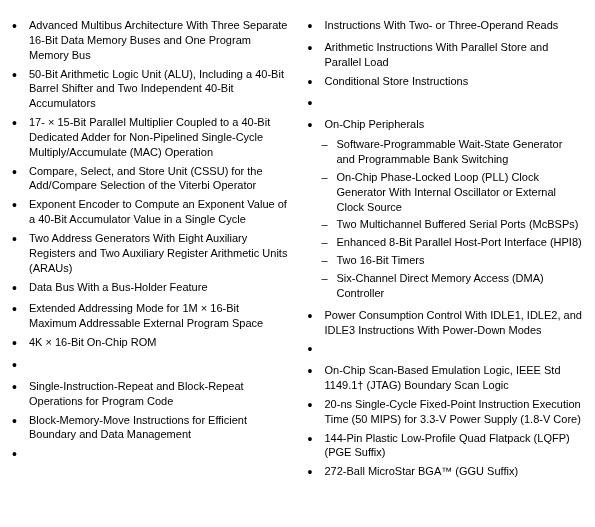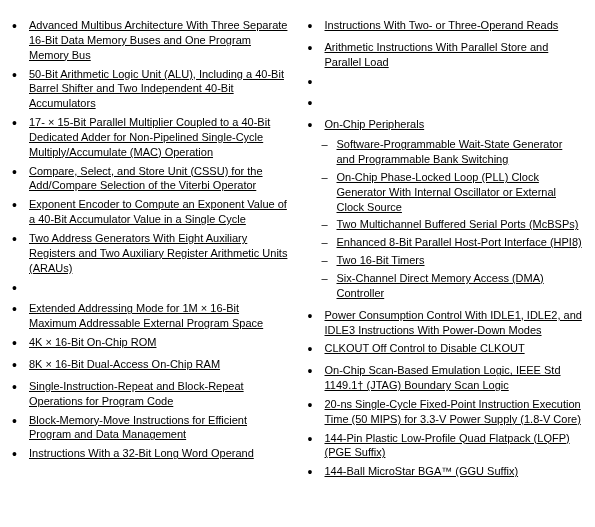--- a/index.html
+++ b/index.html
@@ -67,21 +67,20 @@
       align-items: flex-start;
       margin-bottom: 3px;
       line-height: 1.35;
     }
     ul.sub-list > li .dash {
       min-width: 12px;
       margin-right: 3px;
     }
     .item-text {
       flex: 1;
-      text-decoration: underline;
     }
   </style>
 </head>
 <body>
 
 <div class="header">
   <span class="section-number"></span>
   <span class="section-title"></span>
 </div>
 
@@ -107,64 +106,64 @@
         <li>
           <span class="bullet">•</span>
           <span class="item-text">Exponent Encoder to Compute an Exponent Value of a 40-Bit Accumulator Value in a Single Cycle</span>
         </li>
         <li>
           <span class="bullet">•</span>
           <span class="item-text">Two Address Generators With Eight Auxiliary Registers and Two Auxiliary Register Arithmetic Units (ARAUs)</span>
         </li>
         <li>
           <span class="bullet">•</span>
+          <span class="item-text">Data Bus With a Bus-Holder Feature</span>
         </li>
         <li>
           <span class="bullet">•</span>
           <span class="item-text">Extended Addressing Mode for 1M × 16-Bit Maximum Addressable External Program Space</span>
         </li>
         <li>
           <span class="bullet">•</span>
           <span class="item-text">4K × 16-Bit On-Chip ROM</span>
         </li>
         <li>
           <span class="bullet">•</span>
-          <span class="item-text">8K × 16-Bit Dual-Access On-Chip RAM</span>
         </li>
         <li>
           <span class="bullet">•</span>
           <span class="item-text">Single-Instruction-Repeat and Block-Repeat Operations for Program Code</span>
         </li>
         <li>
           <span class="bullet">•</span>
-          <span class="item-text">Block-Memory-Move Instructions for Efficient Program and Data Management</span>
-        </li>
-        <li>
-          <span class="bullet">•</span>
-          <span class="item-text">Instructions With a 32-Bit Long Word Operand</span>
+          <span class="item-text">Block-Memory-Move Instructions for Efficient Boundary and Data Management</span>
+        </li>
+        <li>
+          <span class="bullet">•</span>
         </li>
       </ul>
   </div>
   <div class="col">
     <ul class="main-list" id="col2-list">
         <li style="flex-direction: column;">
           <div style="display: flex; align-items: flex-start;">
             <span class="bullet">•</span>
             <span class="item-text">Instructions With Two- or Three-Operand Reads</span>
           </div>
         </li>
         <li style="flex-direction: column;">
           <div style="display: flex; align-items: flex-start;">
             <span class="bullet">•</span>
             <span class="item-text">Arithmetic Instructions With Parallel Store and Parallel Load</span>
           </div>
         </li>
         <li style="flex-direction: column;">
           <div style="display: flex; align-items: flex-start;">
             <span class="bullet">•</span>
+            <span class="item-text">Conditional Store Instructions</span>
           </div>
         </li>
         <li style="flex-direction: column;">
           <div style="display: flex; align-items: flex-start;">
             <span class="bullet">•</span>
           </div>
         </li>
         <li style="flex-direction: column;">
           <div style="display: flex; align-items: flex-start;">
             <span class="bullet">•</span>
@@ -199,21 +198,20 @@
         </li>
         <li style="flex-direction: column;">
           <div style="display: flex; align-items: flex-start;">
             <span class="bullet">•</span>
             <span class="item-text">Power Consumption Control With IDLE1, IDLE2, and IDLE3 Instructions With Power-Down Modes</span>
           </div>
         </li>
         <li style="flex-direction: column;">
           <div style="display: flex; align-items: flex-start;">
             <span class="bullet">•</span>
-            <span class="item-text">CLKOUT Off Control to Disable CLKOUT</span>
           </div>
         </li>
         <li style="flex-direction: column;">
           <div style="display: flex; align-items: flex-start;">
             <span class="bullet">•</span>
             <span class="item-text">On-Chip Scan-Based Emulation Logic, IEEE Std 1149.1† (JTAG) Boundary Scan Logic</span>
           </div>
         </li>
         <li style="flex-direction: column;">
           <div style="display: flex; align-items: flex-start;">
@@ -223,18 +221,18 @@
         </li>
         <li style="flex-direction: column;">
           <div style="display: flex; align-items: flex-start;">
             <span class="bullet">•</span>
             <span class="item-text">144-Pin Plastic Low-Profile Quad Flatpack (LQFP) (PGE Suffix)</span>
           </div>
         </li>
         <li style="flex-direction: column;">
           <div style="display: flex; align-items: flex-start;">
             <span class="bullet">•</span>
-            <span class="item-text">144-Ball MicroStar BGA™ (GGU Suffix)</span>
+            <span class="item-text">272-Ball MicroStar BGA™ (GGU Suffix)</span>
           </div>
         </li>
       </ul>
   </div>
 </div>
 
 </body></html>

